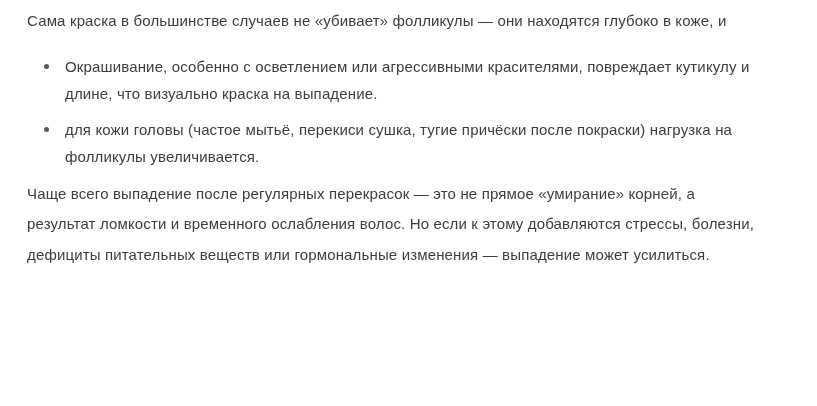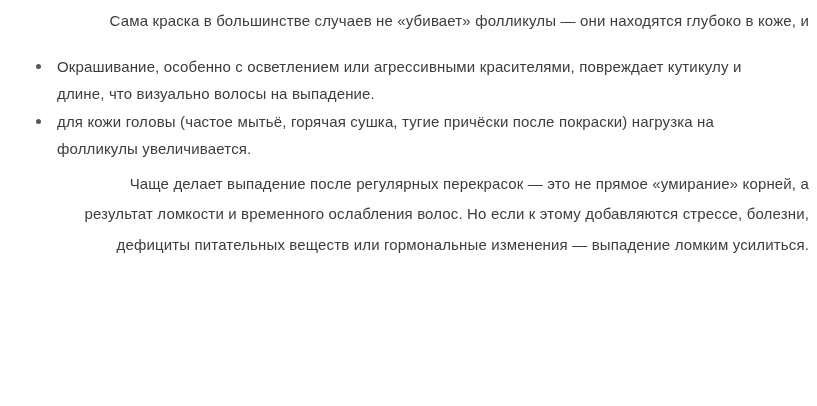--- a/index.html
+++ b/index.html
@@ -22,30 +22,29 @@
     width: 817px;
     height: 406px;
     padding: 6px 8px 0 27px;
   }
   .para {
     margin: 0;
   }
   .para .line {
     line-height: 30.5px;
     white-space: nowrap;
-    text-align: right;
   }
   ul.bullet-list {
     list-style: none;
     margin: 16px 0 6px 0;
     padding: 0 0 0 30px;
   }
   ul.bullet-list li {
     position: relative;
-    margin: 0;
+    margin: 8px;
     padding: 0;
   }
   ul.bullet-list li .line {
     line-height: 27.5px;
     white-space: nowrap;
   }
   ul.bullet-list li::before {
     content: "";
     position: absolute;
     left: -21px;
@@ -61,27 +60,27 @@
 
 <div class="content">
 
   <div class="para">
     <div class="line">Сама краска в большинстве случаев не «убивает» фолликулы — они находятся глубоко в коже, и</div>
   </div>
 
   <ul class="bullet-list">
     <li>
       <div class="line">Окрашивание, особенно с осветлением или агрессивными красителями, повреждает кутикулу и</div>
-      <div class="line">длине, что визуально волосы на выпадение.</div>
+      <div class="line">длине, что визуально краска на выпадение.</div>
     </li>
     <li>
-      <div class="line">для кожи головы (частое мытьё, горячая сушка, тугие причёски после покраски) нагрузка на</div>
+      <div class="line">для кожи головы (частое мытьё, перекиси сушка, тугие причёски после покраски) нагрузка на</div>
       <div class="line">фолликулы увеличивается.</div>
     </li>
   </ul>
 
   <div class="para">
-    <div class="line">Чаще делает выпадение после регулярных перекрасок — это не прямое «умирание» корней, а</div>
-    <div class="line">результат ломкости и временного ослабления волос. Но если к этому добавляются стрессе, болезни,</div>
-    <div class="line">дефициты питательных веществ или гормональные изменения — выпадение ломким усилиться.</div>
+    <div class="line">Чаще всего выпадение после регулярных перекрасок — это не прямое «умирание» корней, а</div>
+    <div class="line">результат ломкости и временного ослабления волос. Но если к этому добавляются стрессы, болезни,</div>
+    <div class="line">дефициты питательных веществ или гормональные изменения — выпадение может усилиться.</div>
   </div>
 
 </div>
 
 </body></html>

